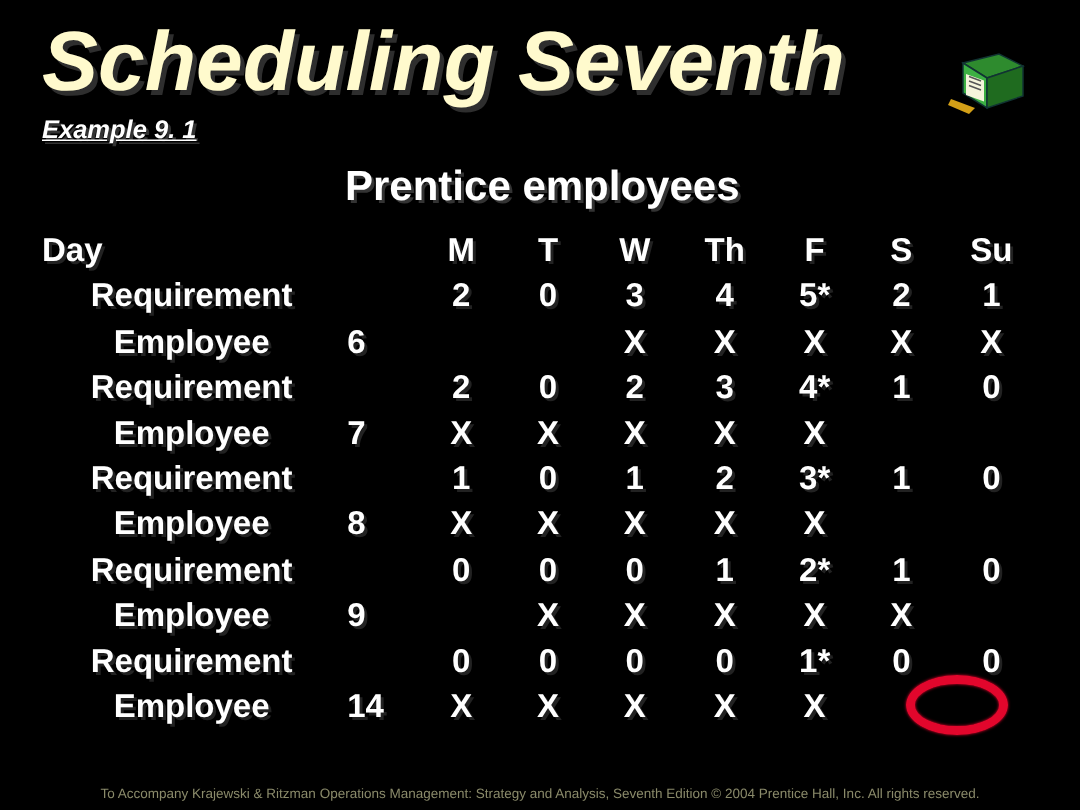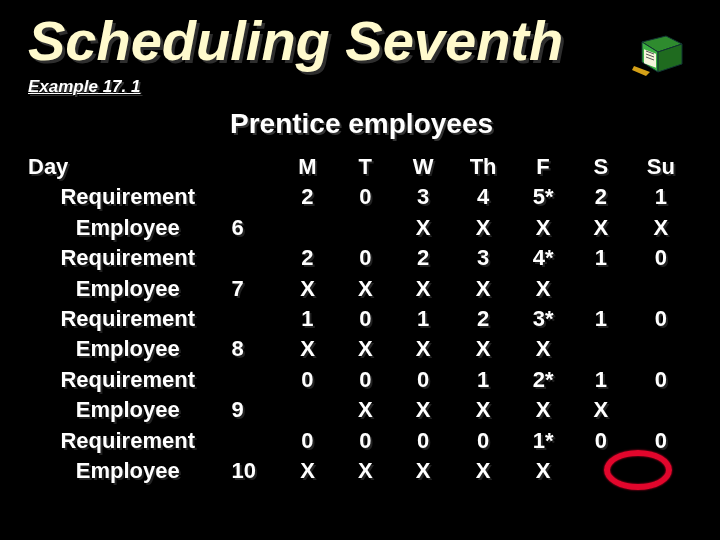--- a/index.html
+++ b/index.html
@@ -113,21 +113,21 @@
     color: #8a8a6a;
   }
 </style>
 </head>
 <body>
 
 <div class="slide">
 
   <h1 class="title">Scheduling Seventh</h1>
 
-  <div class="example-label">Example 17. 1</div>
+  <div class="example-label">Example 9. 1</div>
 
   <div class="subhead">Prentice employees</div>
 
   <div class="icon-box">
     <svg viewBox="0 0 56 56" width="56" height="56">
       <polygon points="10,20 34,14 50,22 26,30" fill="#2e8b2e" stroke="#133" stroke-width="1"></polygon>
       <polygon points="10,20 26,30 26,50 10,40" fill="#3cb043" stroke="#133" stroke-width="1"></polygon>
       <polygon points="26,30 50,22 50,42 26,50" fill="#1f6b1f" stroke="#133" stroke-width="1"></polygon>
       <rect x="12" y="23" width="12" height="14" fill="#f5f5dc" transform="skewY(20)"></rect>
       <line x1="14" y1="29" x2="22" y2="32" stroke="#555" stroke-width="1"></line>
@@ -257,28 +257,29 @@
             <td>0</td>
             <td>0</td>
             <td>0</td>
             <td>0</td>
             <td>1*</td>
             <td>0</td>
             <td>0</td>
           </tr>
           <tr>
             <td class="label-col">Employee</td>
-            <td class="emp-col">10</td>
+            <td class="emp-col">14</td>
             <td>X</td>
             <td>X</td>
             <td>X</td>
             <td>X</td>
             <td>X</td>
             <td></td>
             <td></td>
           </tr>
         </tbody>
     </table>
   </div>
 
   <div class="circle"></div>
 
+  <div class="footer">To Accompany Krajewski &amp; Ritzman Operations Management: Strategy and Analysis, Seventh Edition © 2004 Prentice Hall, Inc. All rights reserved.</div>
 </div>
 
 </body></html>

